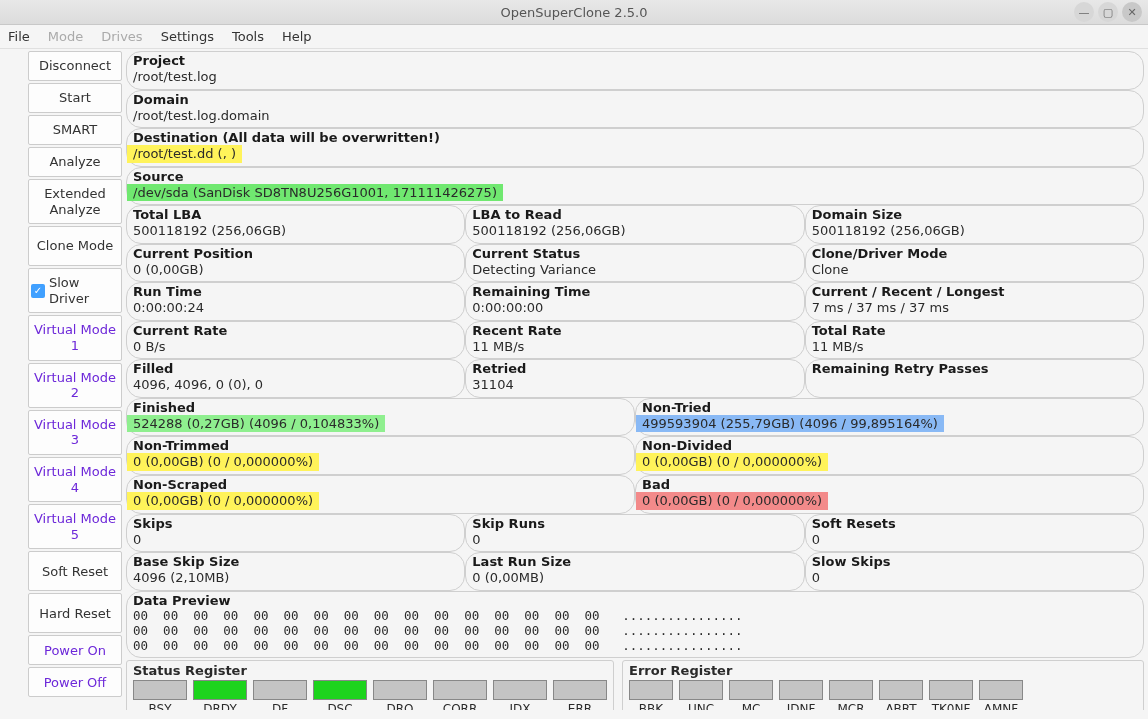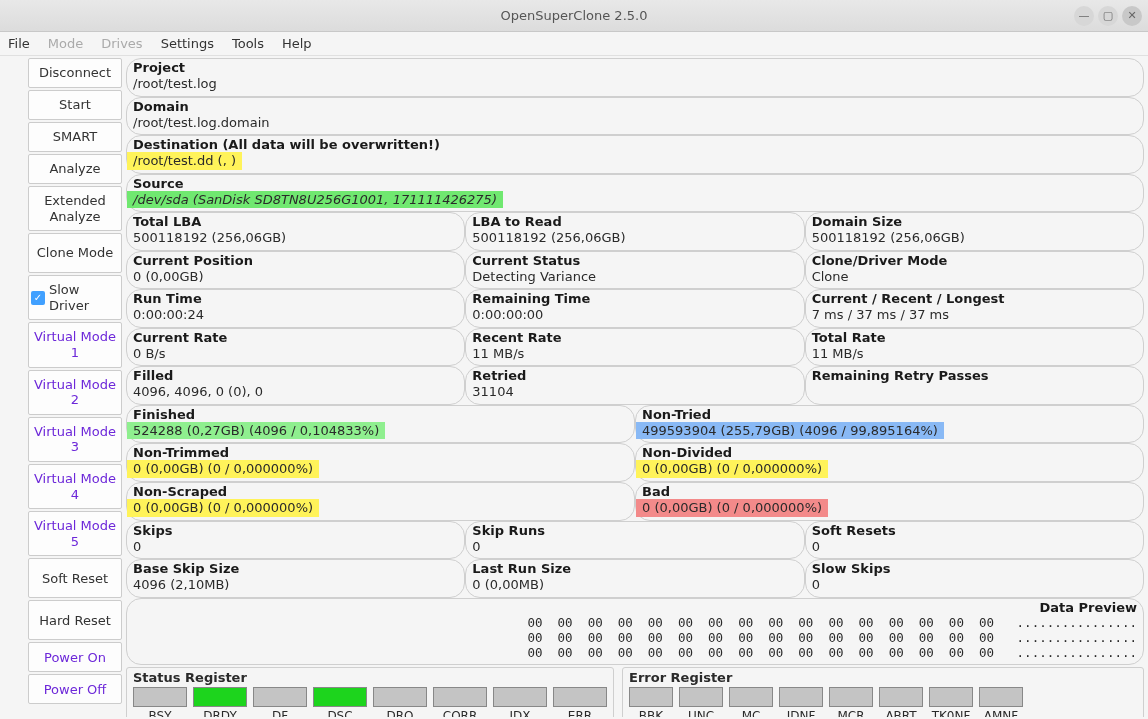--- a/index.html
+++ b/index.html
@@ -1,17 +1,17 @@
 <!DOCTYPE html>
 <html><head>
 <meta charset="utf-8">
 <style>
 * { box-sizing: border-box; margin: 0; padding: 0; }
 body { font-family: "DejaVu Sans", "Liberation Sans", Arial, sans-serif; font-size: 13px; background: #f5f5f5; color: #2a2a2a; width: 1148px; height: 719px; overflow: hidden; }
-.titlebar { height: 32px; background: linear-gradient(#e8e8e8,#dcdcdc); display: flex; align-items: center; position: relative; border-bottom: 1px solid #c8c8c8; }
+.titlebar { height: 25px; background: linear-gradient(#e8e8e8,#dcdcdc); display: flex; align-items: center; position: relative; border-bottom: 1px solid #c8c8c8; }
 .titlebar .title { position: absolute; left: 50%; transform: translateX(-50%); font-weight: 500; color: #555; }
 .winbtns { position: absolute; right: 6px; display: flex; gap: 4px; align-items: center; }
 .winbtn { width: 20px; height: 20px; border-radius: 50%; background: #d7d7d7; display: flex; align-items: center; justify-content: center; color: #666; font-size: 11px; cursor: pointer; }
 .winbtn.close { background: #c8c8c8; }
 .menubar { height: 24px; background: #f5f5f5; display: flex; align-items: center; padding: 0 8px; gap: 18px; border-bottom: 1px solid #e0e0e0; }
 .menuitem { color: #333; cursor: pointer; }
 .menuitem.disabled { color: #aaa; }
 .content { display: flex; height: calc(719px - 28px - 30px); margin-left: 26px; }
 .sidebar { width: 98px; display: flex; flex-direction: column; padding: 2px; gap: 2px; }
 .sidebtn { background: #fdfdfd; border: 1px solid #ccc; border-radius: 2px; padding: 6px 4px; text-align: center; font-size: 13px; color: #333; min-height: 30px; display: flex; align-items: center; justify-content: center; line-height: 1.2; cursor: pointer; }
@@ -19,21 +19,21 @@
 .sidebtn.disabled { color: #6d28d9; }
 .sidebtn.check { justify-content: flex-start; padding-left: 2px; gap: 4px; text-align: left; }
 .chkbox { width: 14px; height: 14px; background: #40a0ff; border-radius: 2px; display: inline-flex; align-items: center; justify-content: center; color: #fff; font-size: 10px; flex-shrink: 0; }
 .main { flex: 1; padding: 2px 4px 2px 2px; overflow: hidden; }
 .cell { border: 1px solid #cfcfcf; border-radius: 15px; padding: 0 0 3px 0; background: #f5f5f5; position: relative; }
 .cell .lbl { font-weight: 700; font-size: 13px; padding: 1px 6px 0 6px; color: #1a1a1a; }
 .cell .val { font-size: 13px; padding: 0 6px; display: inline-block; line-height: 1.35; }
 .row { display: flex; gap: 0; margin-bottom: 0; }
 .row .cell { flex: 1; }
 .hl-yellow { background: #fff35a; }
-.hl-green { background: #70e870; font-style: italic; }
+.hl-green { background: #70e870; }
 .hl-lgreen { background: #8fef8f; }
 .hl-blue { background: #89b9f5; }
 .hl-red { background: #f38a8a; }
 .preview-line { font-family: "DejaVu Sans Mono", monospace; font-size: 12.5px; padding: 0 6px; white-space: pre; }
 .registers { display: flex; gap: 8px; margin-top: 2px; }
 .regbox { border: 1px solid #cfcfcf; border-radius: 3px; padding: 0 6px 4px 6px; }
 .regbox .lbl { font-weight: 700; font-size: 13px; padding: 2px 0; }
 .regrow { display: flex; gap: 6px; }
 .regitem { display: flex; flex-direction: column; align-items: center; gap: 2px; }
 .reglight { width: 54px; height: 20px; border: 1px solid #888; background: #c4c4c4; }
@@ -145,21 +145,21 @@
       <div class="cell"><div class="lbl">Skips</div><span class="val">0</span></div>
       <div class="cell"><div class="lbl">Skip Runs</div><span class="val">0</span></div>
       <div class="cell"><div class="lbl">Soft Resets</div><span class="val">0</span></div>
     </div>
     <div class="row">
       <div class="cell"><div class="lbl">Base Skip Size</div><span class="val">4096 (2,10MB)</span></div>
       <div class="cell"><div class="lbl">Last Run Size</div><span class="val">0 (0,00MB)</span></div>
       <div class="cell"><div class="lbl">Slow Skips</div><span class="val">0</span></div>
     </div>
 
-    <div class="cell" style="padding-bottom:4px;text-align:right;">
+    <div class="cell" style="padding-bottom:4px;">
       <div class="lbl">Data Preview</div>
       <div id="preview-lines">
           <div class="preview-line">00  00  00  00  00  00  00  00  00  00  00  00  00  00  00  00   ................</div>
           <div class="preview-line">00  00  00  00  00  00  00  00  00  00  00  00  00  00  00  00   ................</div>
           <div class="preview-line">00  00  00  00  00  00  00  00  00  00  00  00  00  00  00  00   ................</div>
         </div>
     </div>
 
     <div class="registers">
       <div class="regbox" style="flex:0 0 auto;">

